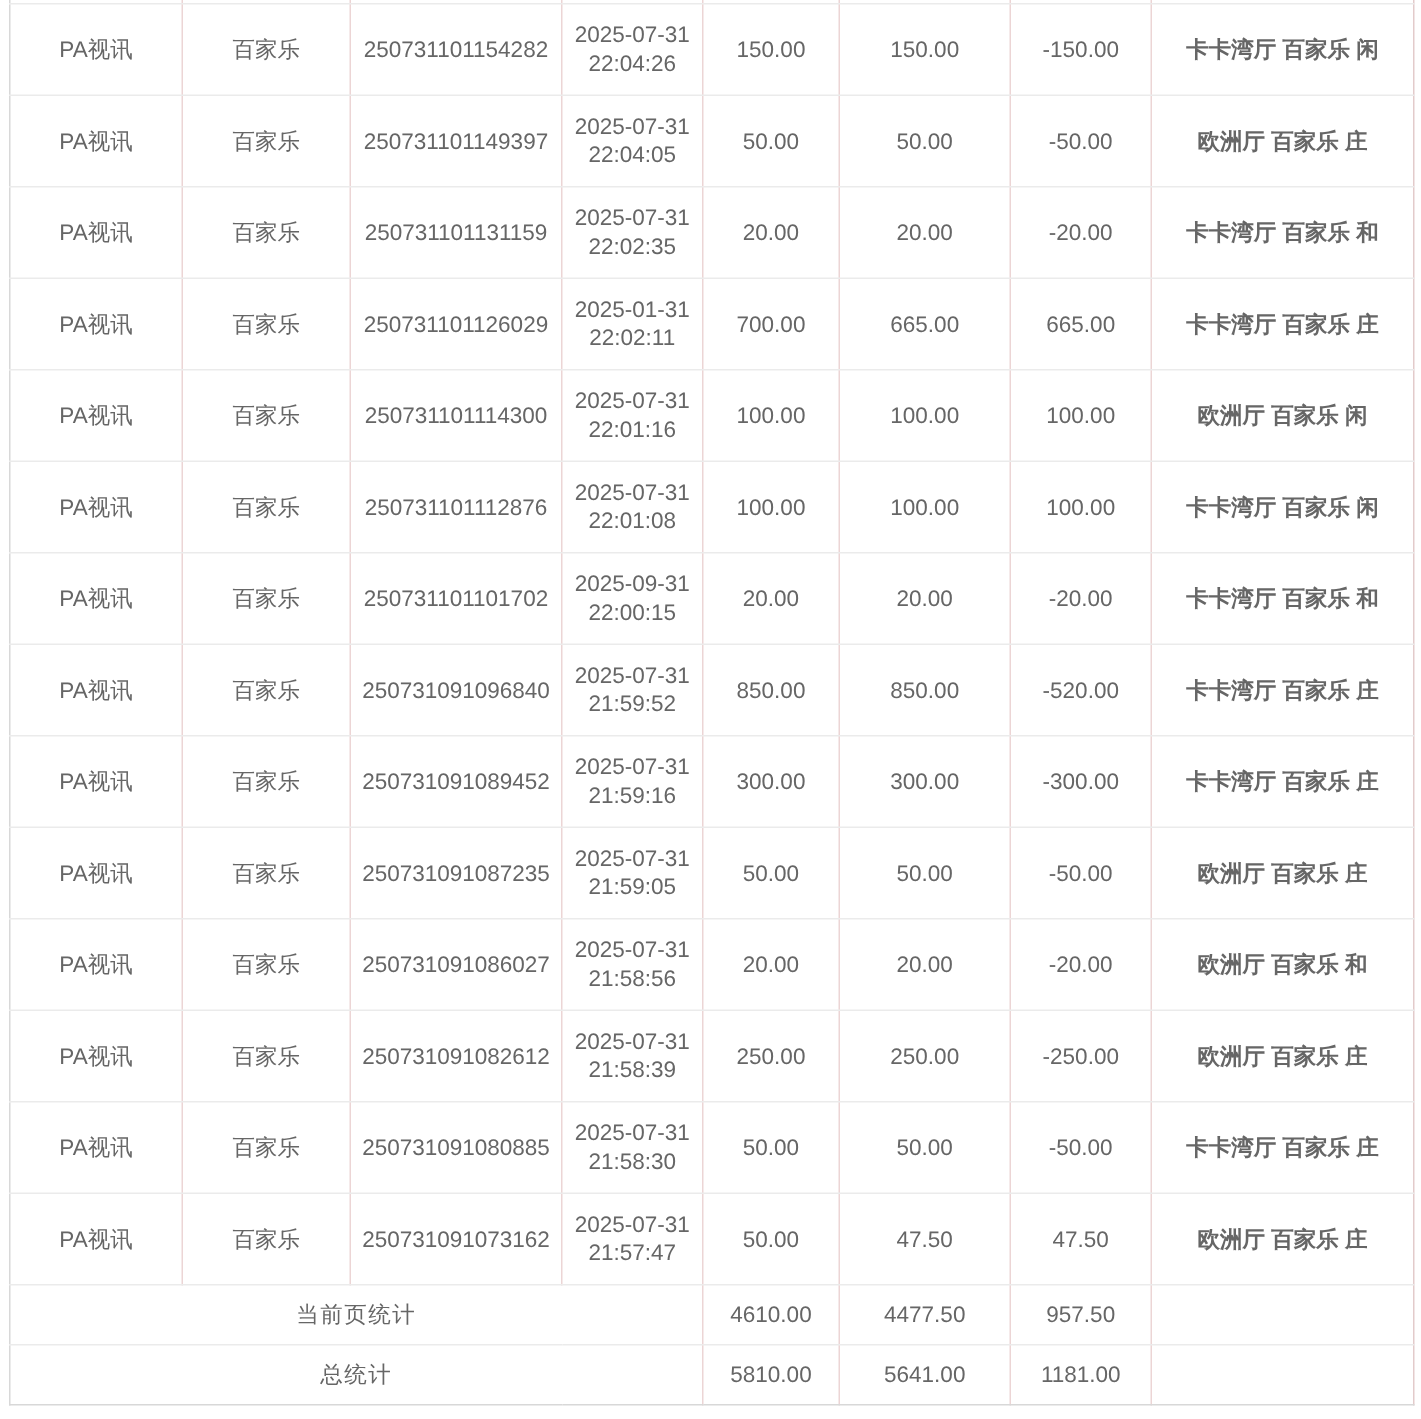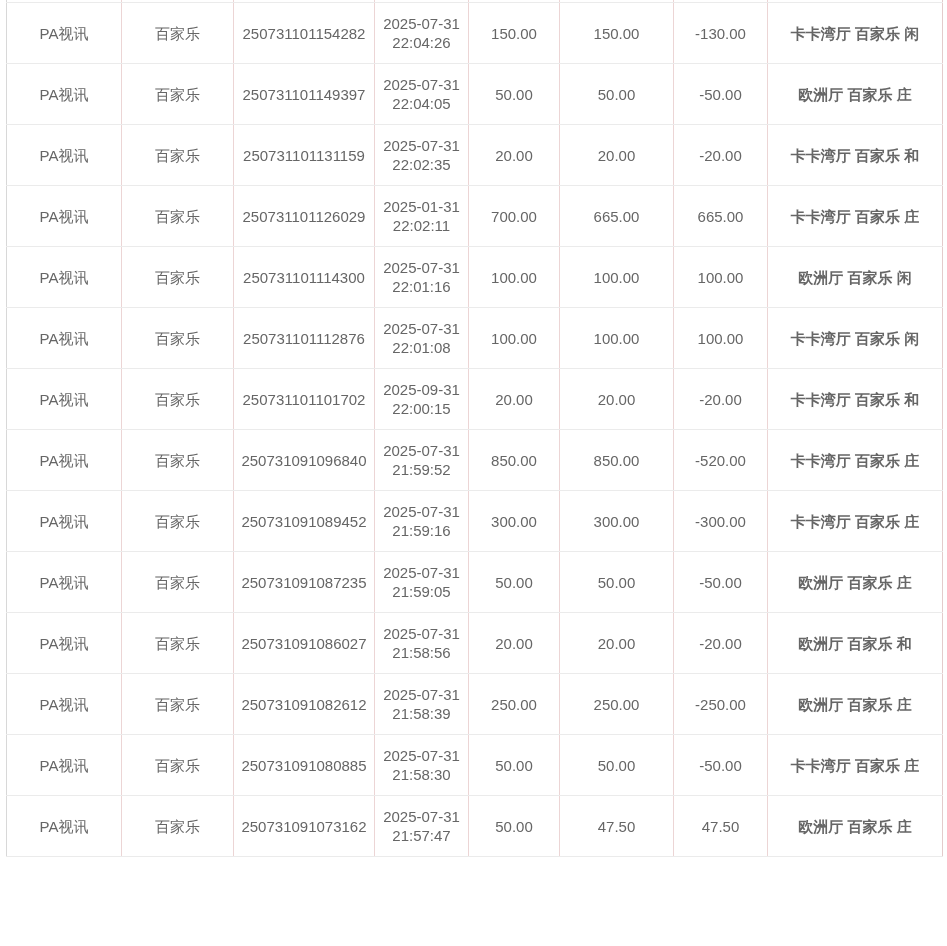--- a/index.html
+++ b/index.html
@@ -84,21 +84,21 @@
         <td></td>
         <td></td>
       </tr>
     <tr class="data-row">
     <td>PA视讯</td>
     <td>百家乐</td>
     <td><span class="wrap-num">250731101154282</span></td>
     <td class="time-cell">2025-07-31 22:04:26</td>
     <td>150.00</td>
     <td>150.00</td>
-    <td>-130.00</td>
+    <td>-150.00</td>
     <td class="detail-cell">卡卡湾厅 百家乐 闲</td>
   </tr>
         <tr class="data-row">
     <td>PA视讯</td>
     <td>百家乐</td>
     <td><span class="wrap-num">250731101149397</span></td>
     <td class="time-cell">2025-07-31 22:04:05</td>
     <td>50.00</td>
     <td>50.00</td>
     <td>-50.00</td>
@@ -219,15 +219,29 @@
     <td>百家乐</td>
     <td><span class="wrap-num">250731091073162</span></td>
     <td class="time-cell">2025-07-31 21:57:47</td>
     <td>50.00</td>
     <td>47.50</td>
     <td>47.50</td>
     <td class="detail-cell">欧洲厅 百家乐 庄</td>
   </tr>
       </tbody>
     <tbody>
+      <tr class="summary-row">
+        <td colspan="4" class="sum-label">当前页统计</td>
+        <td>4610.00</td>
+        <td>4477.50</td>
+        <td>957.50</td>
+        <td></td>
+      </tr>
+      <tr class="total-row">
+        <td colspan="4" class="sum-label">总统计</td>
+        <td>5810.00</td>
+        <td>5641.00</td>
+        <td>1181.00</td>
+        <td></td>
+      </tr>
     </tbody>
   </table>
 </div>
 
 </body></html>

